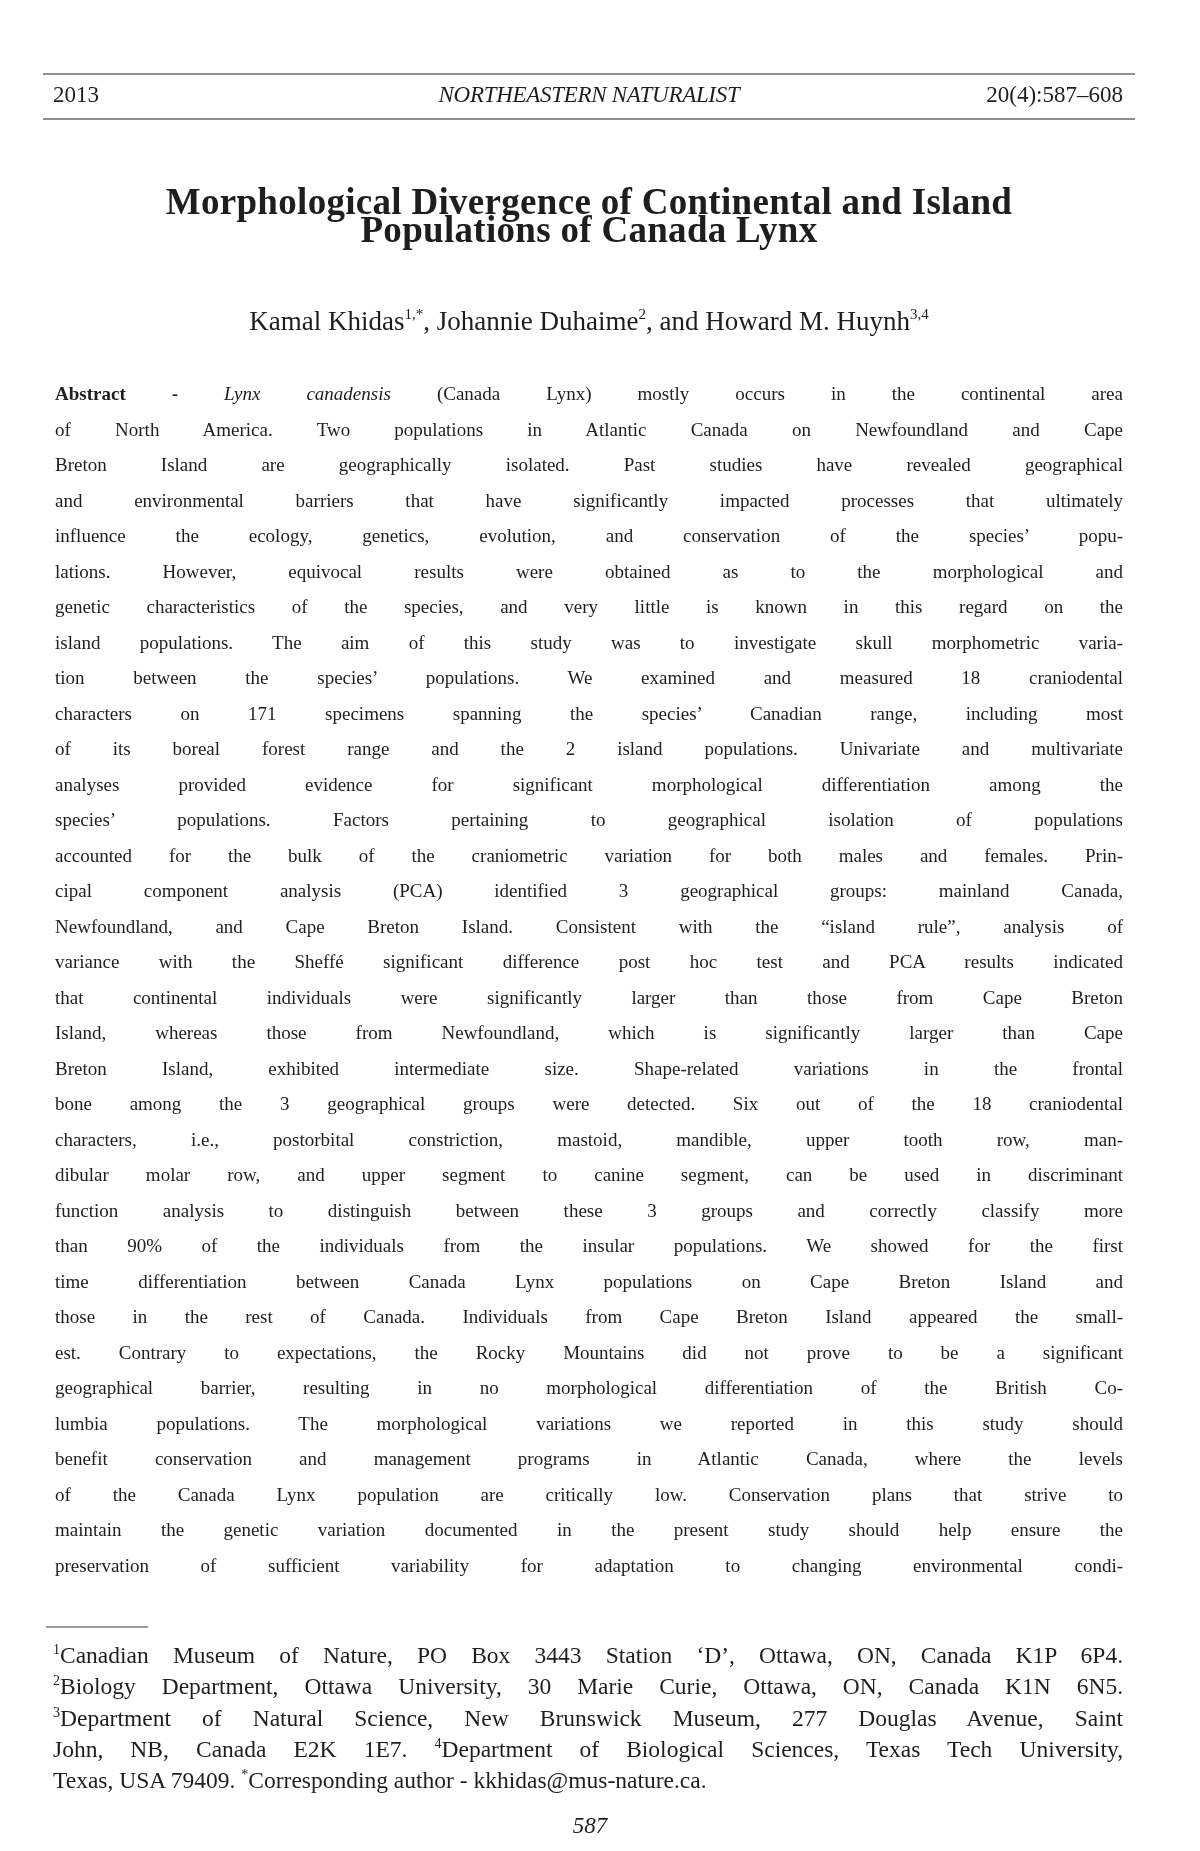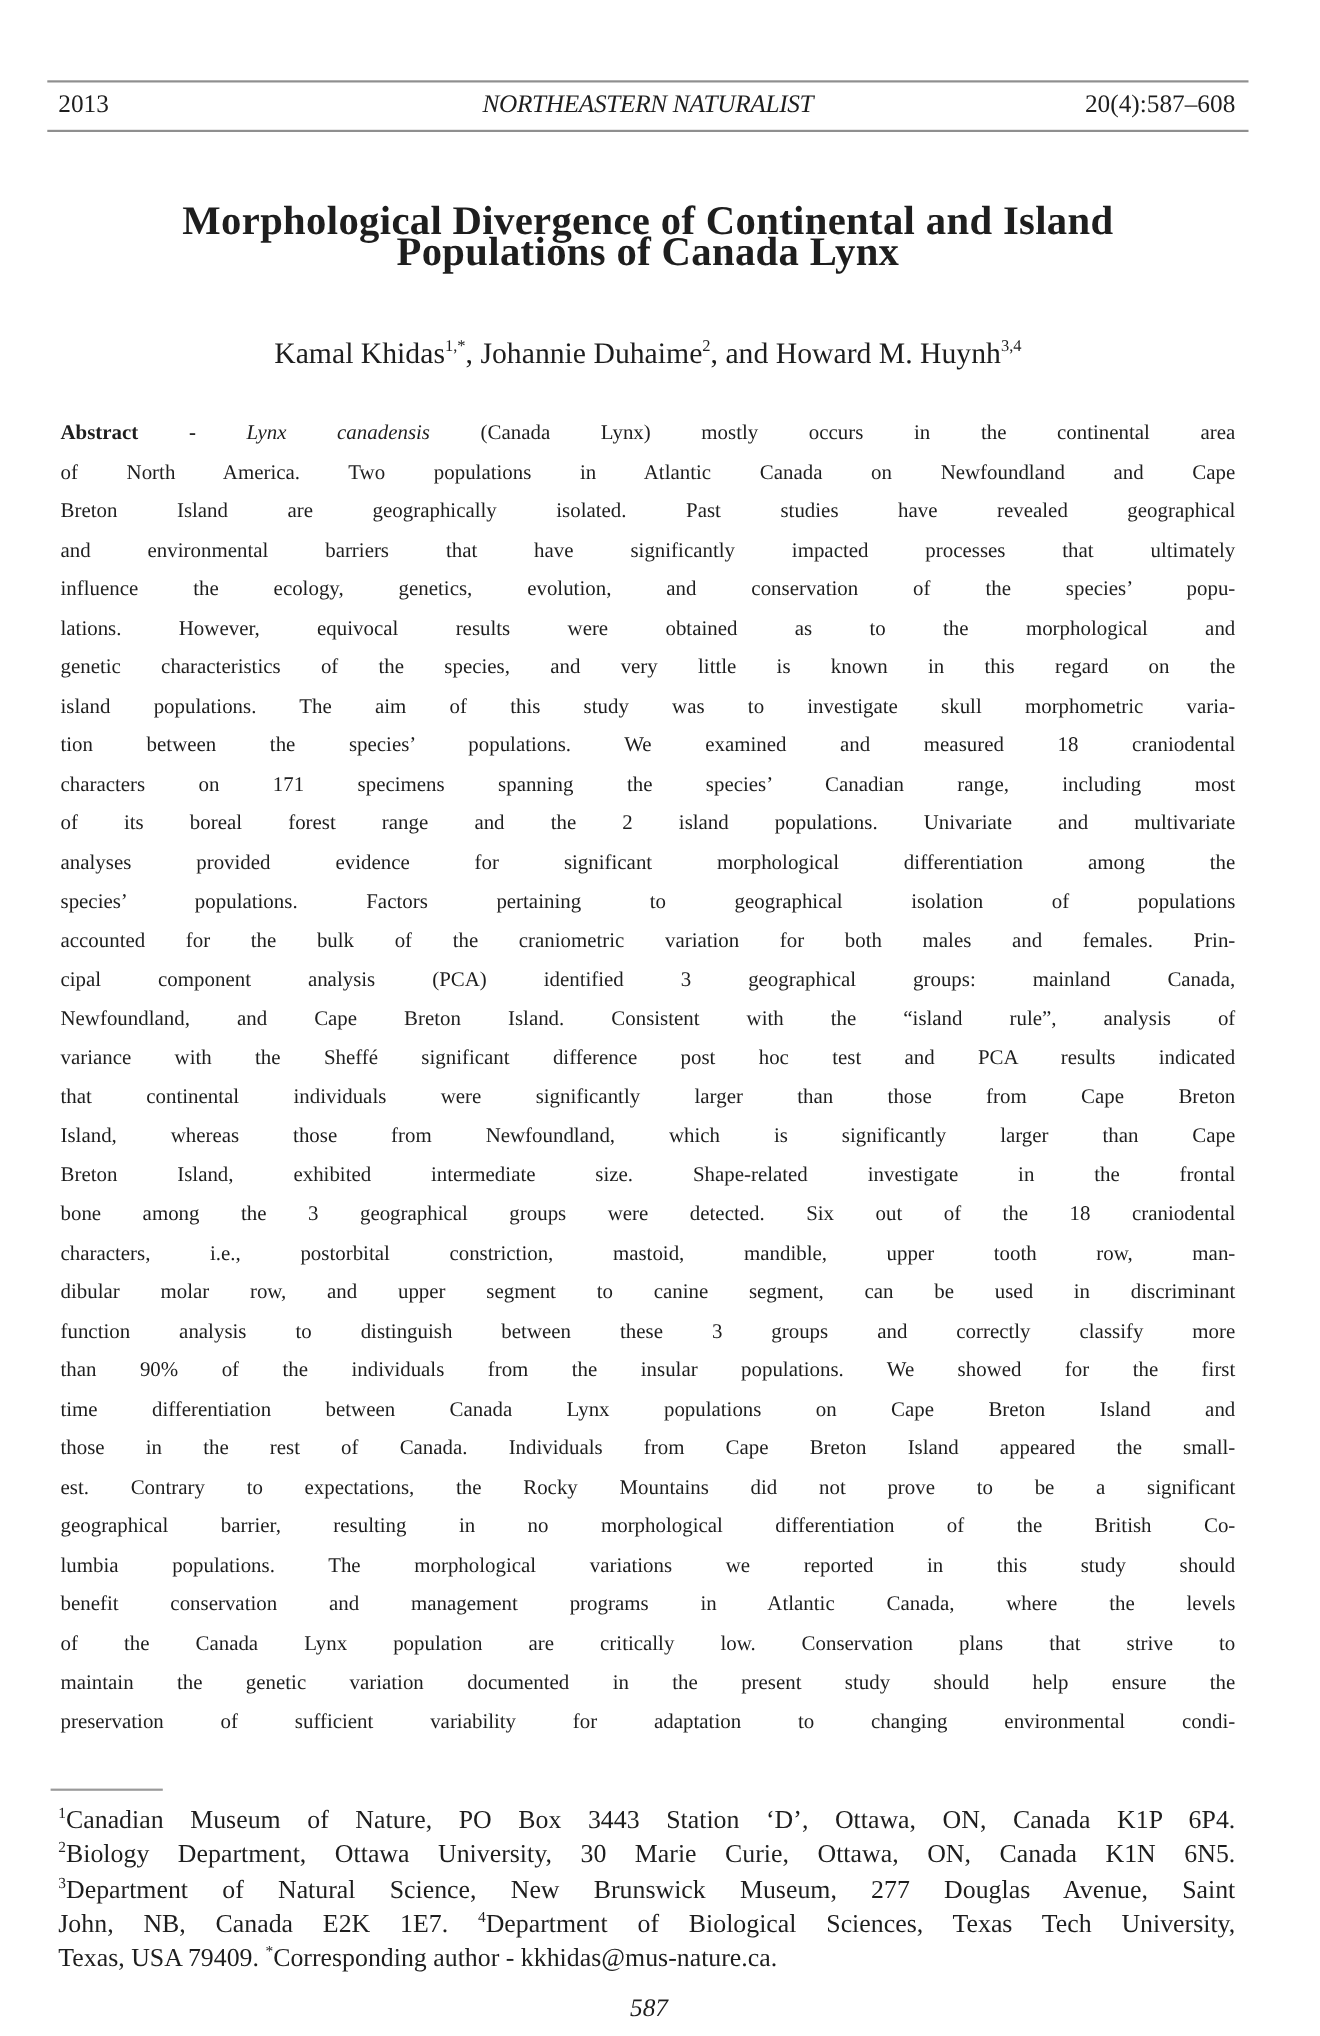--- a/index.html
+++ b/index.html
@@ -62,21 +62,21 @@
       <div class="aline">characters on 171 specimens spanning the species’ Canadian range, including most</div>
       <div class="aline">of its boreal forest range and the 2 island populations. Univariate and multivariate</div>
       <div class="aline">analyses provided evidence for significant morphological differentiation among the</div>
       <div class="aline">species’ populations. Factors pertaining to geographical isolation of populations</div>
       <div class="aline">accounted for the bulk of the craniometric variation for both males and females. Prin-</div>
       <div class="aline">cipal component analysis (PCA) identified 3 geographical groups: mainland Canada,</div>
       <div class="aline">Newfoundland, and Cape Breton Island. Consistent with the “island rule”, analysis of</div>
       <div class="aline">variance with the Sheffé significant difference post hoc test and PCA results indicated</div>
       <div class="aline">that continental individuals were significantly larger than those from Cape Breton</div>
       <div class="aline">Island, whereas those from Newfoundland, which is significantly larger than Cape</div>
-      <div class="aline">Breton Island, exhibited intermediate size. Shape-related investigate in the frontal</div>
+      <div class="aline">Breton Island, exhibited intermediate size. Shape-related variations in the frontal</div>
       <div class="aline">bone among the 3 geographical groups were detected. Six out of the 18 craniodental</div>
       <div class="aline">characters, i.e., postorbital constriction, mastoid, mandible, upper tooth row, man-</div>
       <div class="aline">dibular molar row, and upper segment to canine segment, can be used in discriminant</div>
       <div class="aline">function analysis to distinguish between these 3 groups and correctly classify more</div>
       <div class="aline">than 90% of the individuals from the insular populations. We showed for the first</div>
       <div class="aline">time differentiation between Canada Lynx populations on Cape Breton Island and</div>
       <div class="aline">those in the rest of Canada. Individuals from Cape Breton Island appeared the small-</div>
       <div class="aline">est. Contrary to expectations, the Rocky Mountains did not prove to be a significant</div>
       <div class="aline">geographical barrier, resulting in no morphological differentiation of the British Co-</div>
       <div class="aline">lumbia populations. The morphological variations we reported in this study should</div>

